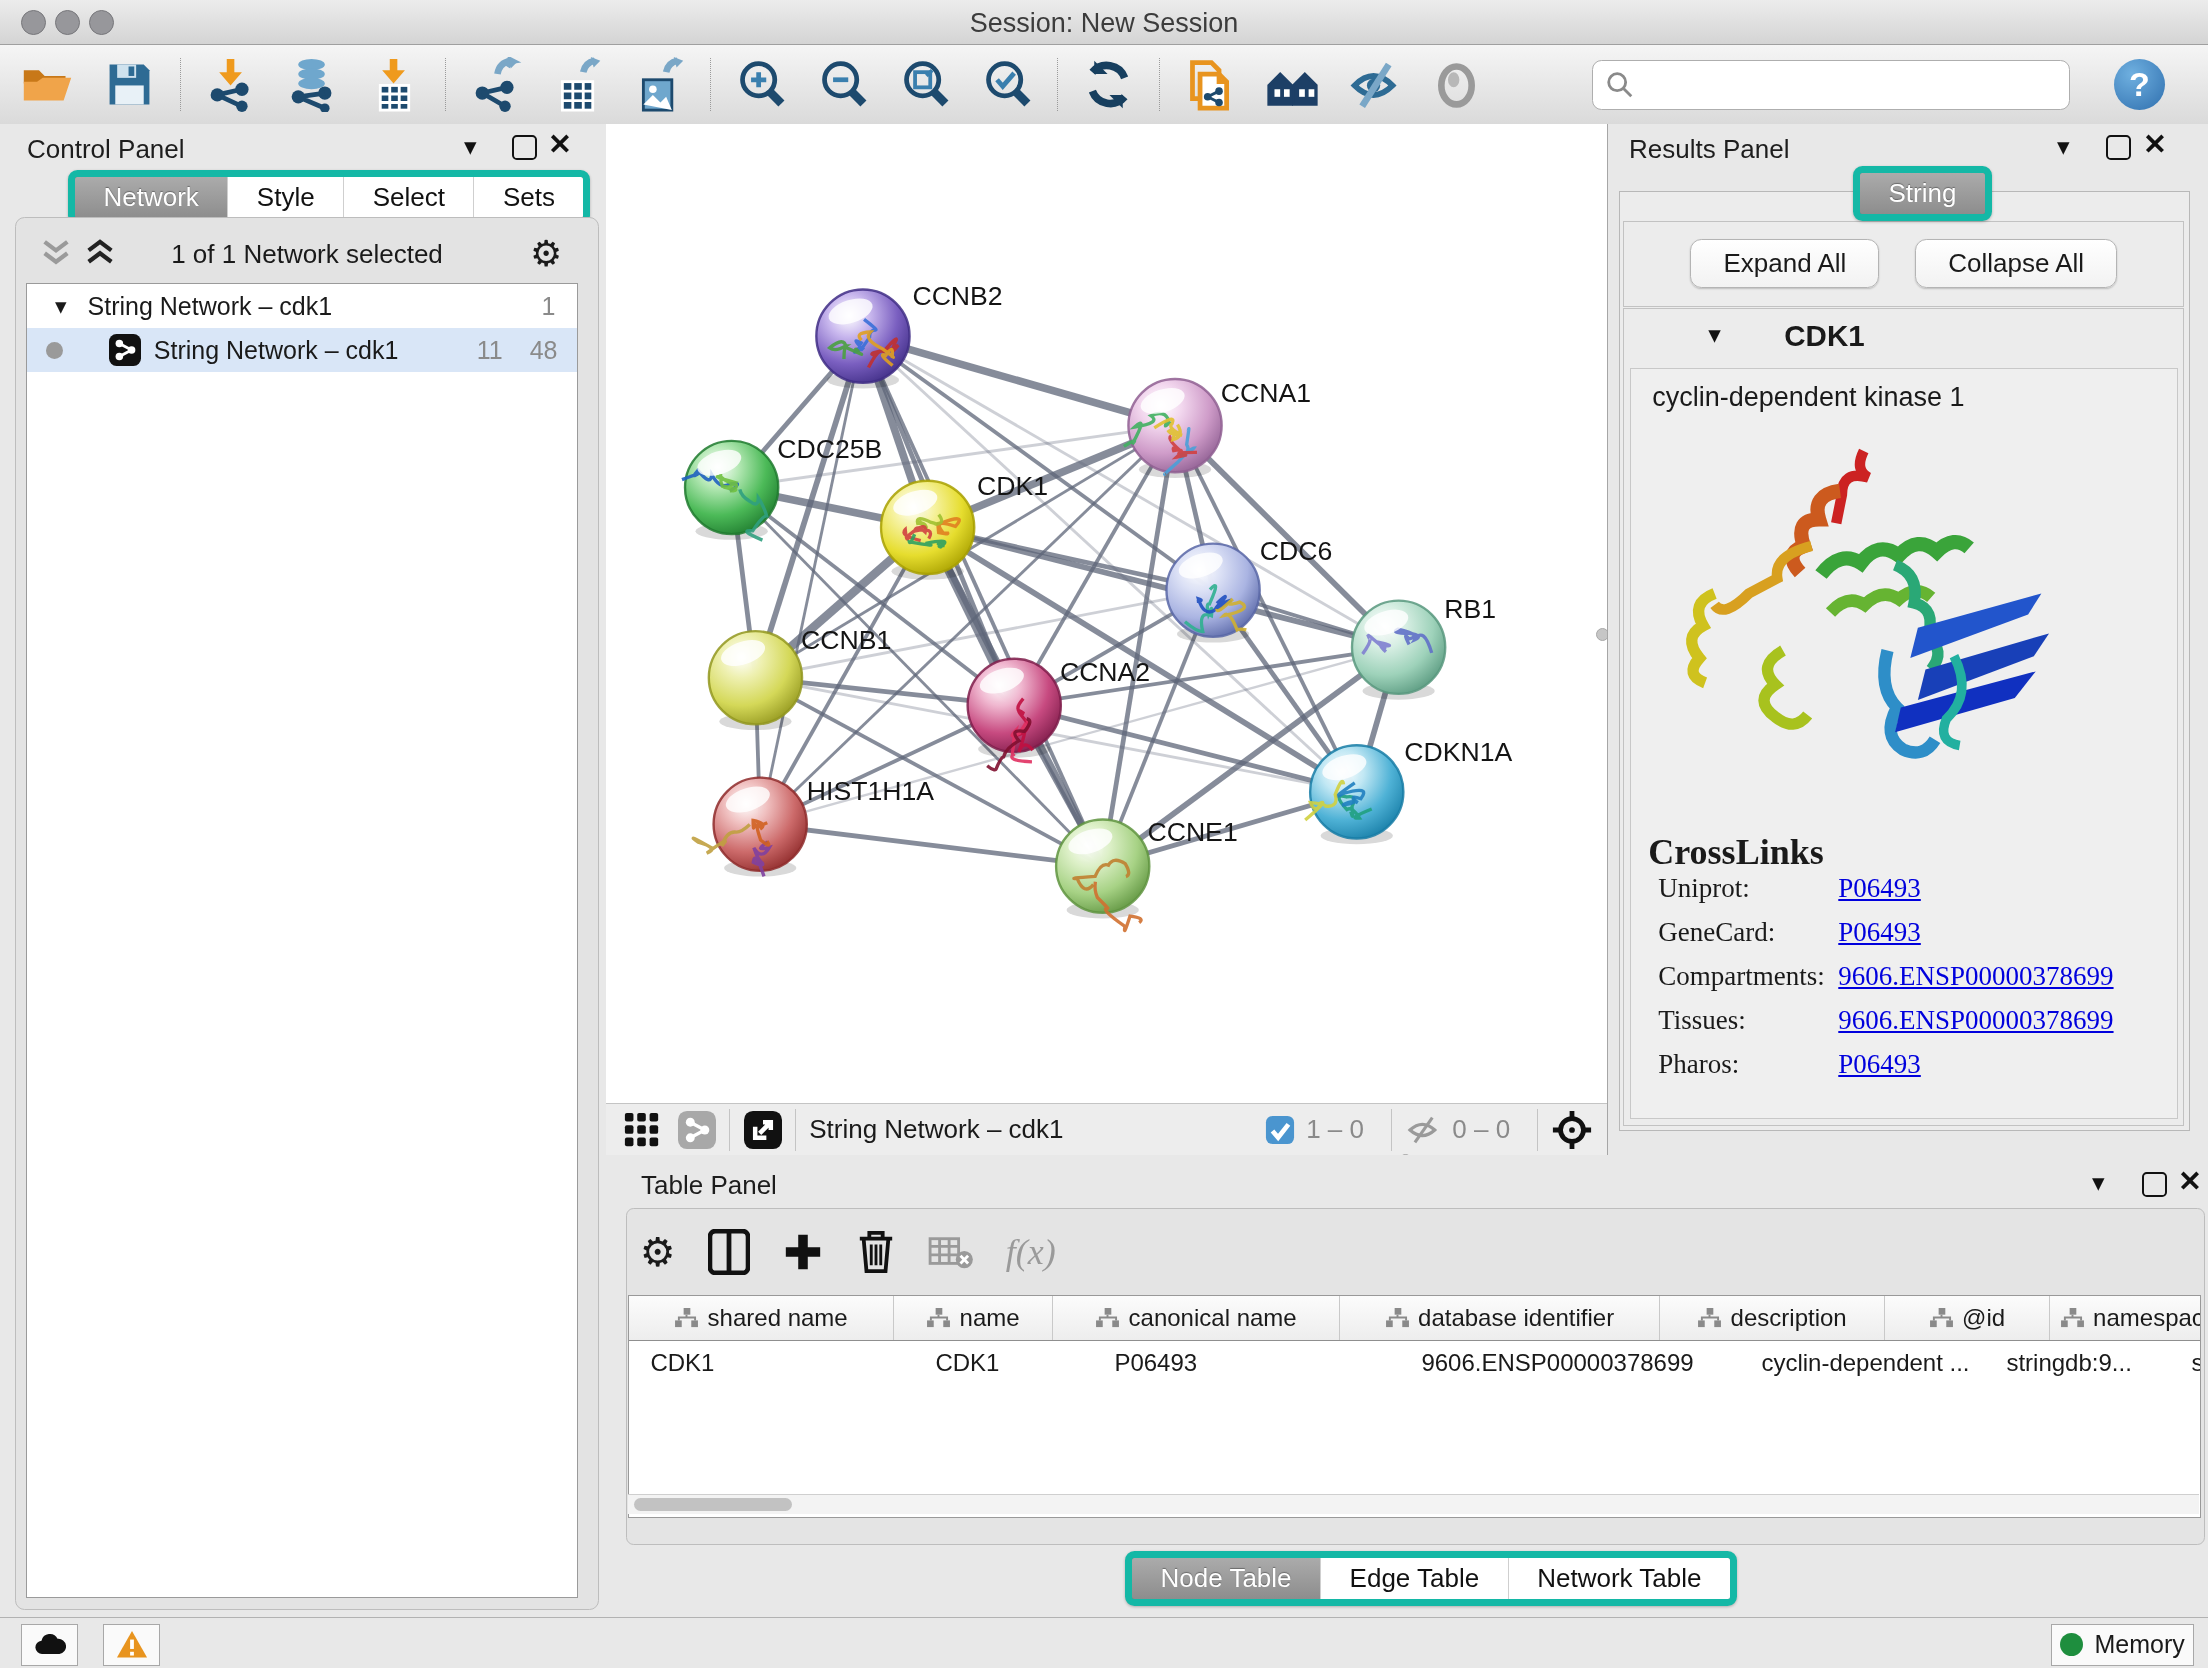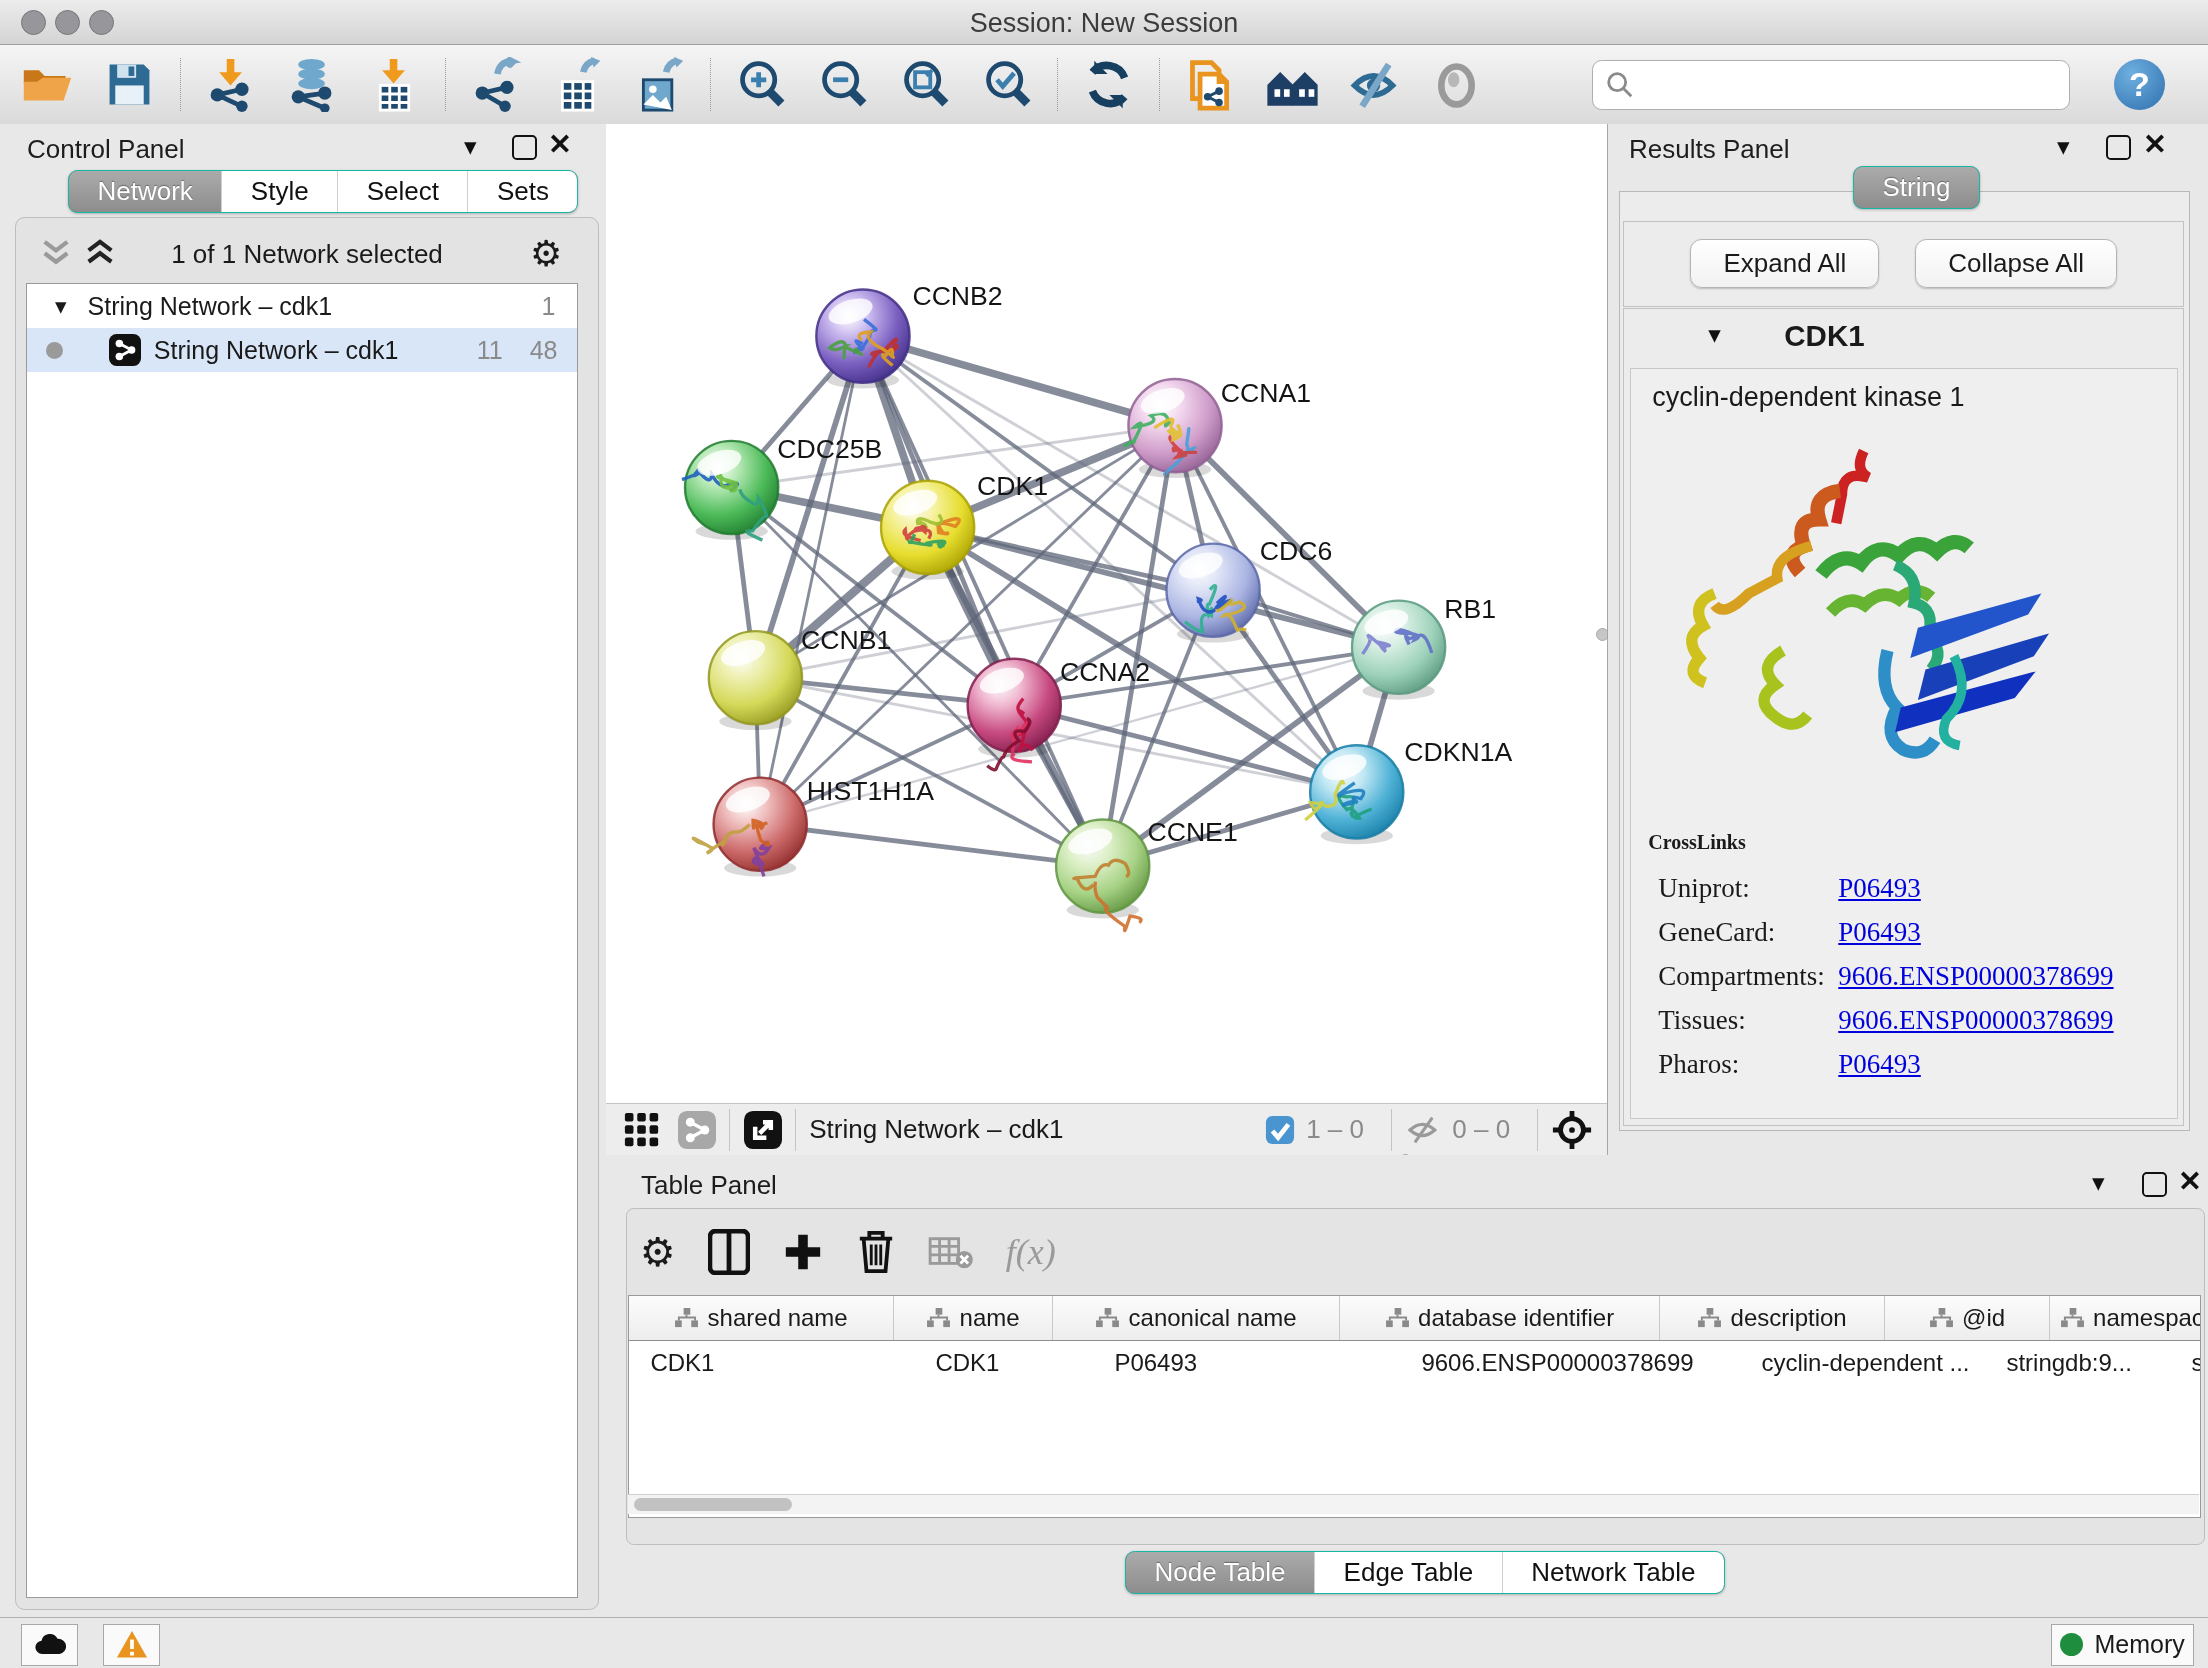--- a/index.html
+++ b/index.html
@@ -23,21 +23,21 @@
   #search-input{border:none;outline:none;font-size:25px;flex:1;background:transparent;
     font-family:"Liberation Sans",sans-serif;}
   #help-btn{margin-left:44px;width:51px;height:51px;border-radius:50%;
     background:radial-gradient(circle at 35% 30%,#6fb0e0,#2f6fae);color:#fff;
     font-size:34px;font-weight:bold;display:flex;align-items:center;justify-content:center;}
   
   .panel-title{font-size:26px;color:#1d1d1d;}
   .ctl-tri{font-size:25px;color:#111;}
   .ctl-sq{width:21px;height:21px;border:2.9px solid #111;border-radius:4.8px;display:inline-block;}
   .ctl-x{font-size:28.5px;font-weight:bold;color:#111;}
-  .segtabs{display:flex;border-radius:9.5px;overflow:hidden;border:1px solid #14b8a6;
+  .segtabs{display:flex;border-radius:9.5px;overflow:hidden;border:7px solid #14b8a6;
     box-shadow:0 1px 2.9px rgba(0,0,0,.25);background:#737373;}
   .segtab{padding:4.8px 28.5px;font-size:26px;background:#fff;color:#111;
     border-right:1px solid #cfcfcf;white-space:nowrap;}
   .segtab:last-child{border-right:none;}
   .segtab.active{background:linear-gradient(#ababab,#8d8d8d);color:#fff;
     text-shadow:0 -1px 1px rgba(0,0,0,.35);}
   
   #control-panel{left:0;top:124px;width:616px;height:1493px;background:#e8e8e8;
     border-right:1px solid #a6a6a6;}
   #cp-sub{left:15px;top:93px;width:582px;height:1391px;background:#e3e3e3;
@@ -623,21 +623,21 @@
             <path d="M160 150 q20-26 42-12 q18-24 40-8 q20-22 40-4 q18-18 34-4" fill="none" stroke="#3aa43a" stroke-width="15"></path>
             <path d="M170 190 q18-20 36-8 q18-18 36-6 q18-16 34-2" fill="none" stroke="#66b432" stroke-width="13"></path>
             <path d="M238 140 q26 10 20 40 q24 6 14 36 q20 14 4 34" fill="none" stroke="#2aa876" stroke-width="12"></path>
             <path d="M230 230 q-10 40 10 60 q-16 30 6 44 q22 10 34-10" fill="none" stroke="#2e8ec8" stroke-width="13"></path>
             <path d="M262 206 L392 170 l-14 22 L254 238z" fill="#2255cc"></path>
             <path d="M270 250 L400 212 l-16 24 L262 282z" fill="#1840b8"></path>
             <path d="M244 290 L386 252 l-22 28 L238 316z" fill="#1030c0"></path>
             <path d="M300 236 q20 40 -8 66 q-10 24 14 28" fill="none" stroke="#22b0a0" stroke-width="10"></path>
           </svg>
 
-          <div class="abs serif" style="left:17px;top:462px;font-size:20px;font-weight:bold">CrossLinks</div>
+          <div class="abs serif" style="left:17px;top:462px;font-size:36px;font-weight:bold">CrossLinks</div>
           <div class="abs" style="left:0;top:504px;width:546px" id="crosslinks-rows">
               <div class="xl-row">
                 <span class="xl-label serif">Uniprot:</span>
                 <span class="xl-value serif xlink">P06493</span>
               </div>
               <div class="xl-row">
                 <span class="xl-label serif">GeneCard:</span>
                 <span class="xl-value serif xlink">P06493</span>
               </div>
               <div class="xl-row">

